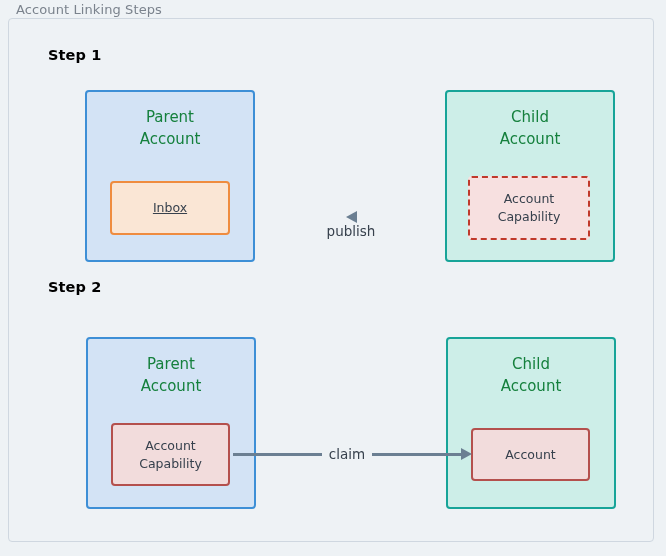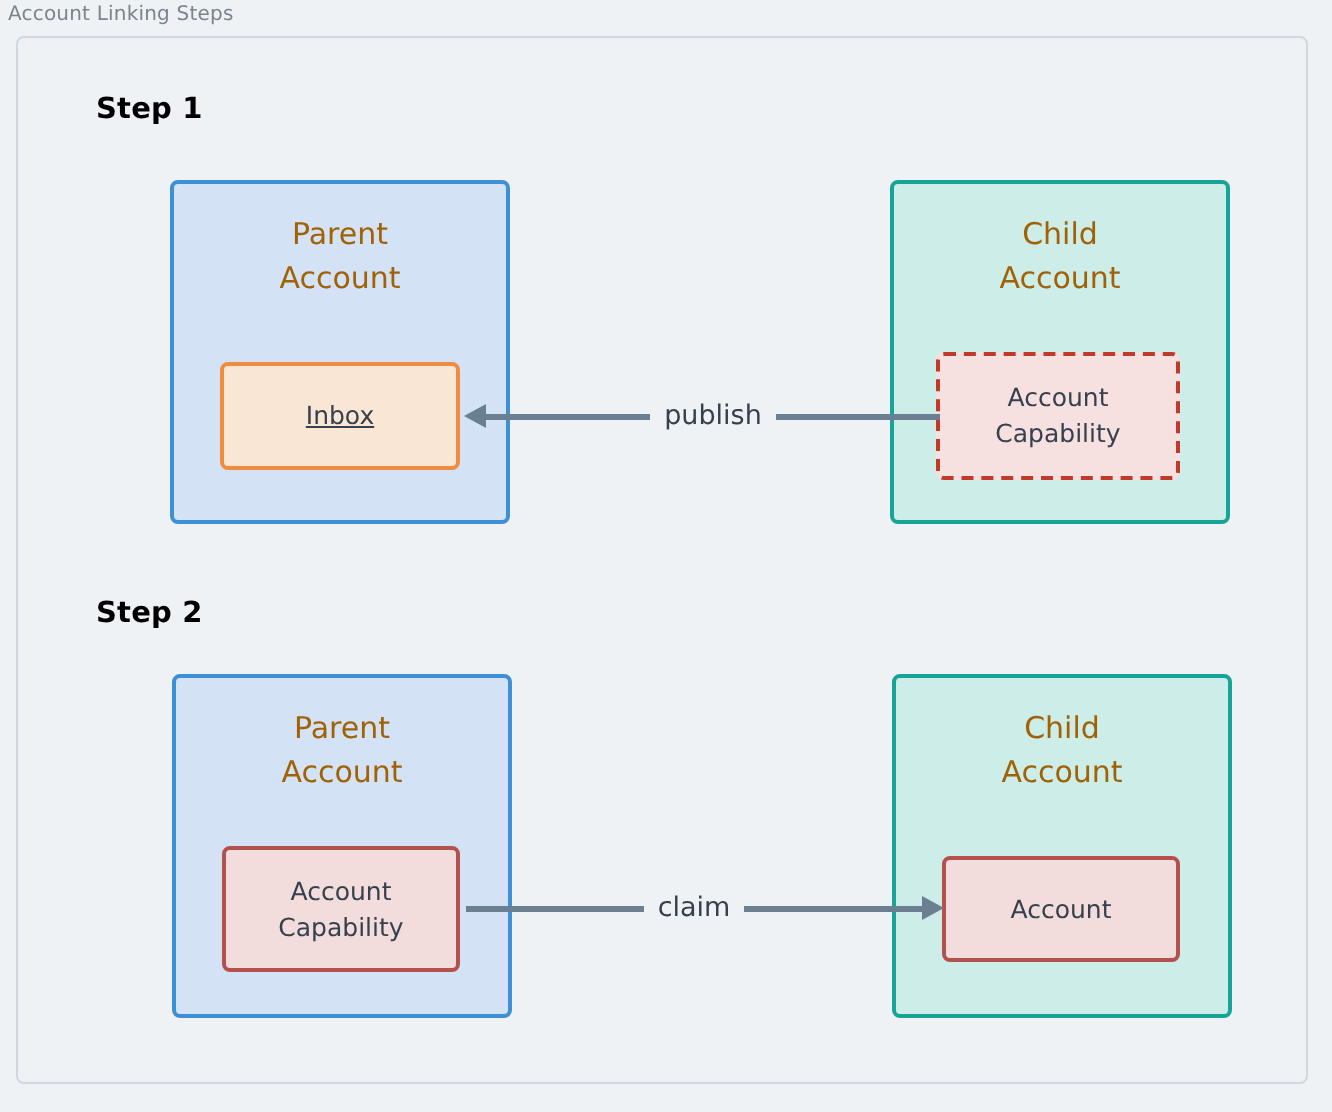--- a/index.html
+++ b/index.html
@@ -11,23 +11,23 @@
     height: 556px;
     background: #eef2f5;
     font-family: "DejaVu Sans", "Liberation Sans", sans-serif;
     overflow: hidden;
     position: relative;
   }
 
   
   #diagram-title {
     position: absolute;
-    left: 4px;
+    left: 16px;
     top: 2px;
-    font-size: 10px;
+    font-size: 13px;
     color: #7b838d;
     letter-spacing: 0.1px;
     white-space: nowrap;
   }
   #diagram-frame {
     position: absolute;
     left: 8px;
     top: 18px;
     width: 646px;
     height: 524px;
@@ -39,21 +39,21 @@
 
   
   .step-label {
     position: absolute;
     font-size: 14.5px;
     font-weight: bold;
     color: #000000;
     letter-spacing: 0.1px;
   }
   #step1-label { left: 48px; top: 47px; }
-  #step2-label { left: 48px; top: 299px; text-align: center; }
+  #step2-label { left: 48px; top: 279px; text-align: center; }
 
   
   .account-box {
     position: absolute;
     box-sizing: border-box;
     border-radius: 4px;
   }
   .account-box.parent {
     background: #d3e3f5;
     border: 2px solid #3d8fd6;
@@ -63,21 +63,21 @@
     border: 2px solid #17a498;
   }
   .account-title {
     position: absolute;
     left: 0;
     right: 0;
     top: 14px;
     text-align: center;
     font-size: 15px;
     line-height: 22px;
-    color: #a16207;
+    color: #15803d;
     white-space: pre-line;
   }
 
   
   #parent-box-step1 { left: 85px;  top: 90px;  width: 170px; height: 172px; }
   #child-box-step1  { left: 445px; top: 90px;  width: 170px; height: 172px; }
   
   #parent-box-step2 { left: 86px;  top: 337px; width: 170px; height: 172px; }
   #child-box-step2  { left: 446px; top: 337px; width: 170px; height: 172px; }
 
@@ -113,21 +113,21 @@
   #account-cap-step2  { left: 111px; top: 423px; width: 119px; height: 63px; }
   #account-box-step2  { left: 471px; top: 428px; width: 119px; height: 53px; }
 
   
   .arrow-row {
     position: absolute;
     display: flex;
     align-items: center;
     height: 22px;
   }
-  #arrow-publish { left: 232px; top: 197px; width: 238px; }
+  #arrow-publish { left: 232px; top: 211px; width: 238px; flex-direction: column; }
   #arrow-claim   { left: 233px; top: 443px; width: 239px; align-items: center; }
 
   .arrow-line {
     flex: 1 1 auto;
     height: 3px;
     background: #6b7f92;
   }
   .arrow-head {
     width: 0;
     height: 0;

